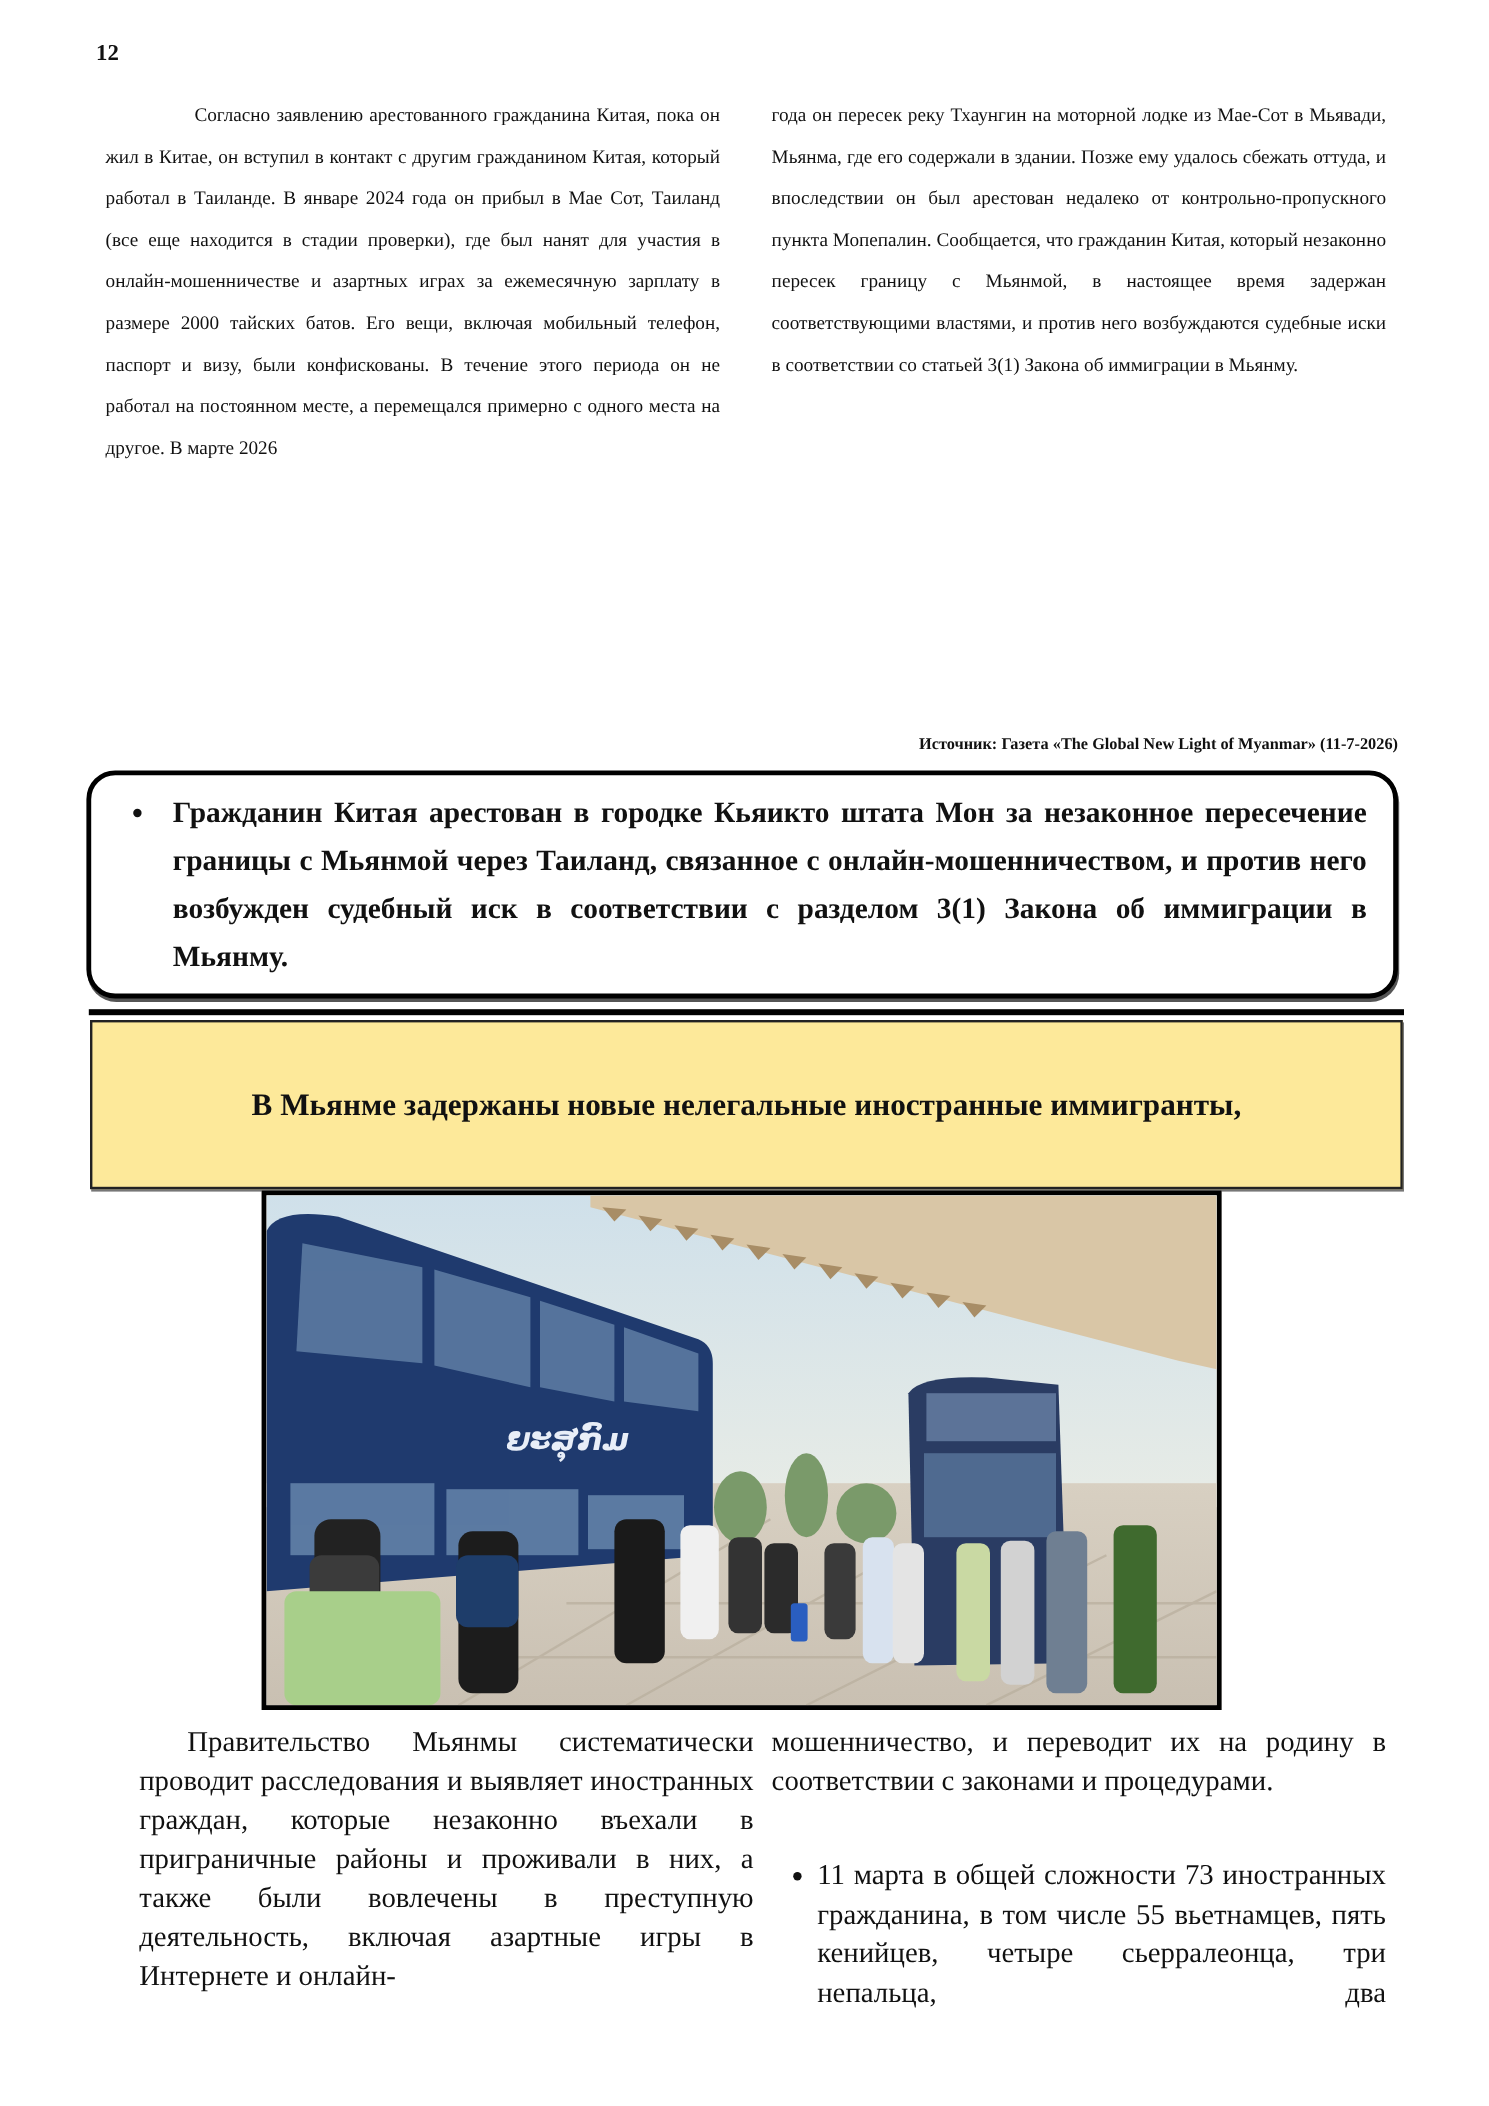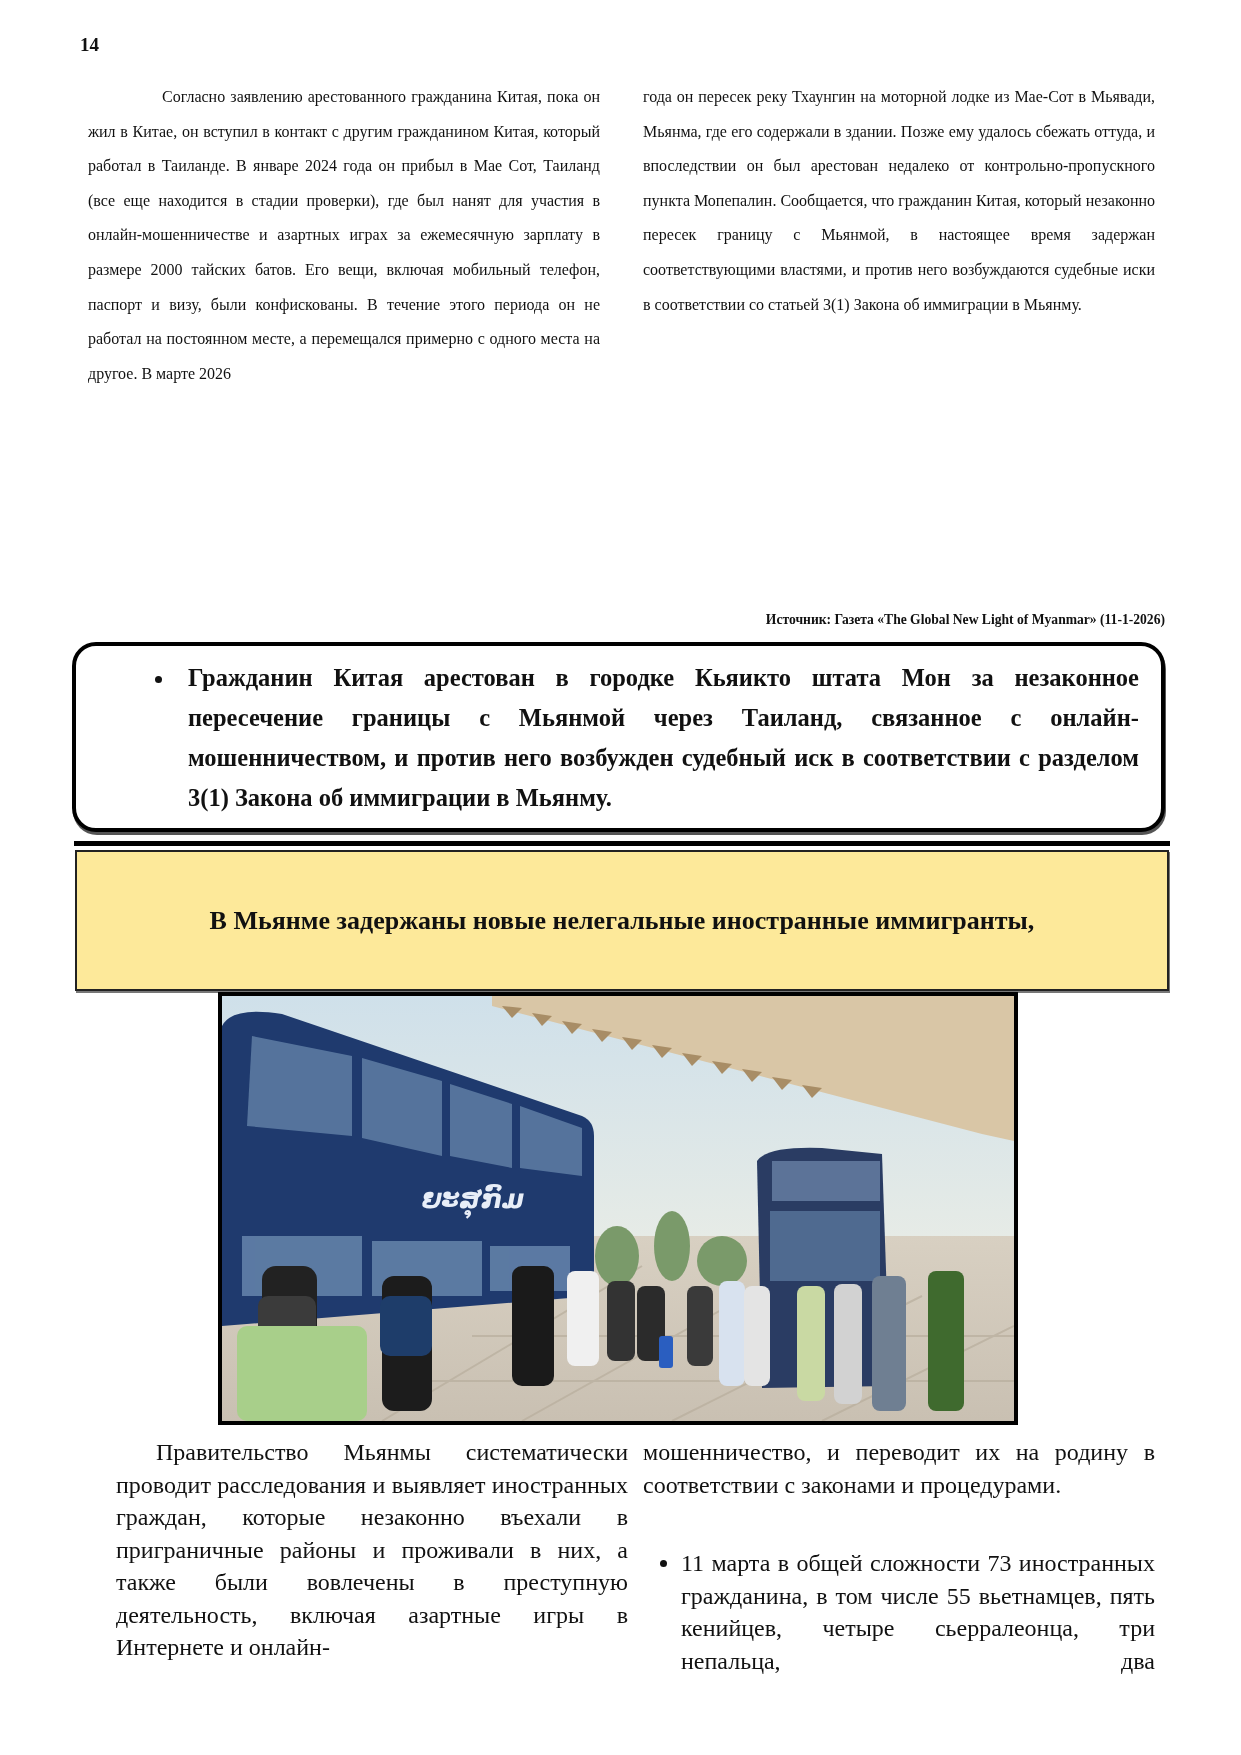--- a/index.html
+++ b/index.html
@@ -9,52 +9,52 @@
   .col { position:absolute; font-size:16px; line-height:34.6px; text-align:justify; text-align-last:justify; }
   .col p { margin:0; }
   .col .last { text-align-last:left; }
   #c1 { left:88px; top:80px; width:512px; }
   #c1 p { text-indent:74px; }
   #c2 { left:643px; top:80px; width:512px; }
   .source { position:absolute; left:670px; top:612px; width:495px; text-align:right;
             font-weight:bold; font-size:13.6px; }
   .summary-box { position:absolute; left:72px; top:642px; width:1093px; height:190px;
                  border:4px solid #000; border-radius:24px; box-sizing:border-box;
-                 box-shadow:1px 3px 0 #555; background:#fff;padding-left:44px; }
+                 box-shadow:1px 3px 0 #555; background:#fff; }
   .summary-box ul { margin:0; padding:12px 22px 0 56px; list-style:disc; }
   .summary-box li { font-weight:bold; font-size:24.5px; line-height:40px;
                     text-align:justify; padding-left:12px; }
   .divider { position:absolute; left:74px; width:1096px; background:#000; }
   #d1 { top:841px; height:5px; }
   .headline { position:absolute; left:75px; top:850px; width:1094px; height:141px;
               background:#fde99a; border:2px solid #222; box-sizing:border-box;
               box-shadow:1px 2px 0 #777; display:flex; align-items:center; justify-content:center; }
   .headline div { text-align:center; font-weight:bold; font-size:26px; line-height:42px; }
   .photo { position:absolute; left:218px; top:992px; width:800px; height:433px;
            border:4px solid #000; box-sizing:border-box; overflow:hidden; background:#e9e6e0; }
   #c3 { left:88px; top:1436px; width:512px; font-size:24px; line-height:32.5px;margin-left:28px; }
   #c3 p { text-indent:40px; }
   #c4 { left:643px; top:1436px; width:512px; font-size:24px; line-height:32.5px; }
   #c4 ul { margin:6px 0 0 0; padding:0 0 0 38px; }
   #c4 li { text-align:justify; text-align-last:justify;margin-top:46px; }
 </style>
 </head>
 <body>
 
-<div class="page-num">14</div>
+<div class="page-num">12</div>
 
 <div class="col" id="c1">
   <p class="last">Согласно заявлению арестованного гражданина Китая, пока он жил в Китае, он вступил в контакт с другим гражданином Китая, который работал в Таиланде. В январе 2024 года он прибыл в Мае Сот, Таиланд (все еще находится в стадии проверки), где был нанят для участия в онлайн-мошенничестве и азартных играх за ежемесячную зарплату в размере 2000 тайских батов. Его вещи, включая мобильный телефон, паспорт и визу, были конфискованы. В течение этого периода он не работал на постоянном месте, а перемещался примерно с одного места на другое. В марте 2026</p>
 </div>
 
 <div class="col" id="c2">
   <p class="last">года он пересек реку Тхаунгин на моторной лодке из Мае-Сот в Мьявади, Мьянма, где его содержали в здании. Позже ему удалось сбежать оттуда, и впоследствии он был арестован недалеко от контрольно-пропускного пункта Мопепалин. Сообщается, что гражданин Китая, который незаконно пересек границу с Мьянмой, в настоящее время задержан соответствующими властями, и против него возбуждаются судебные иски в соответствии со статьей 3(1) Закона об иммиграции в Мьянму.</p>
 </div>
 
-<div class="source">Источник: Газета «The Global New Light of Myanmar» (11-1-2026)</div>
+<div class="source">Источник: Газета «The Global New Light of Myanmar» (11-7-2026)</div>
 
 <div class="summary-box">
   <ul>
     <li>Гражданин Китая арестован в городке Кьяикто штата Мон за незаконное пересечение границы с Мьянмой через Таиланд, связанное с онлайн-мошенничеством, и против него возбужден судебный иск в соответствии с разделом 3(1) Закона об иммиграции в Мьянму.</li>
   </ul>
 </div>
 
 <div class="divider" id="d1"></div>
 
 <div class="headline">

